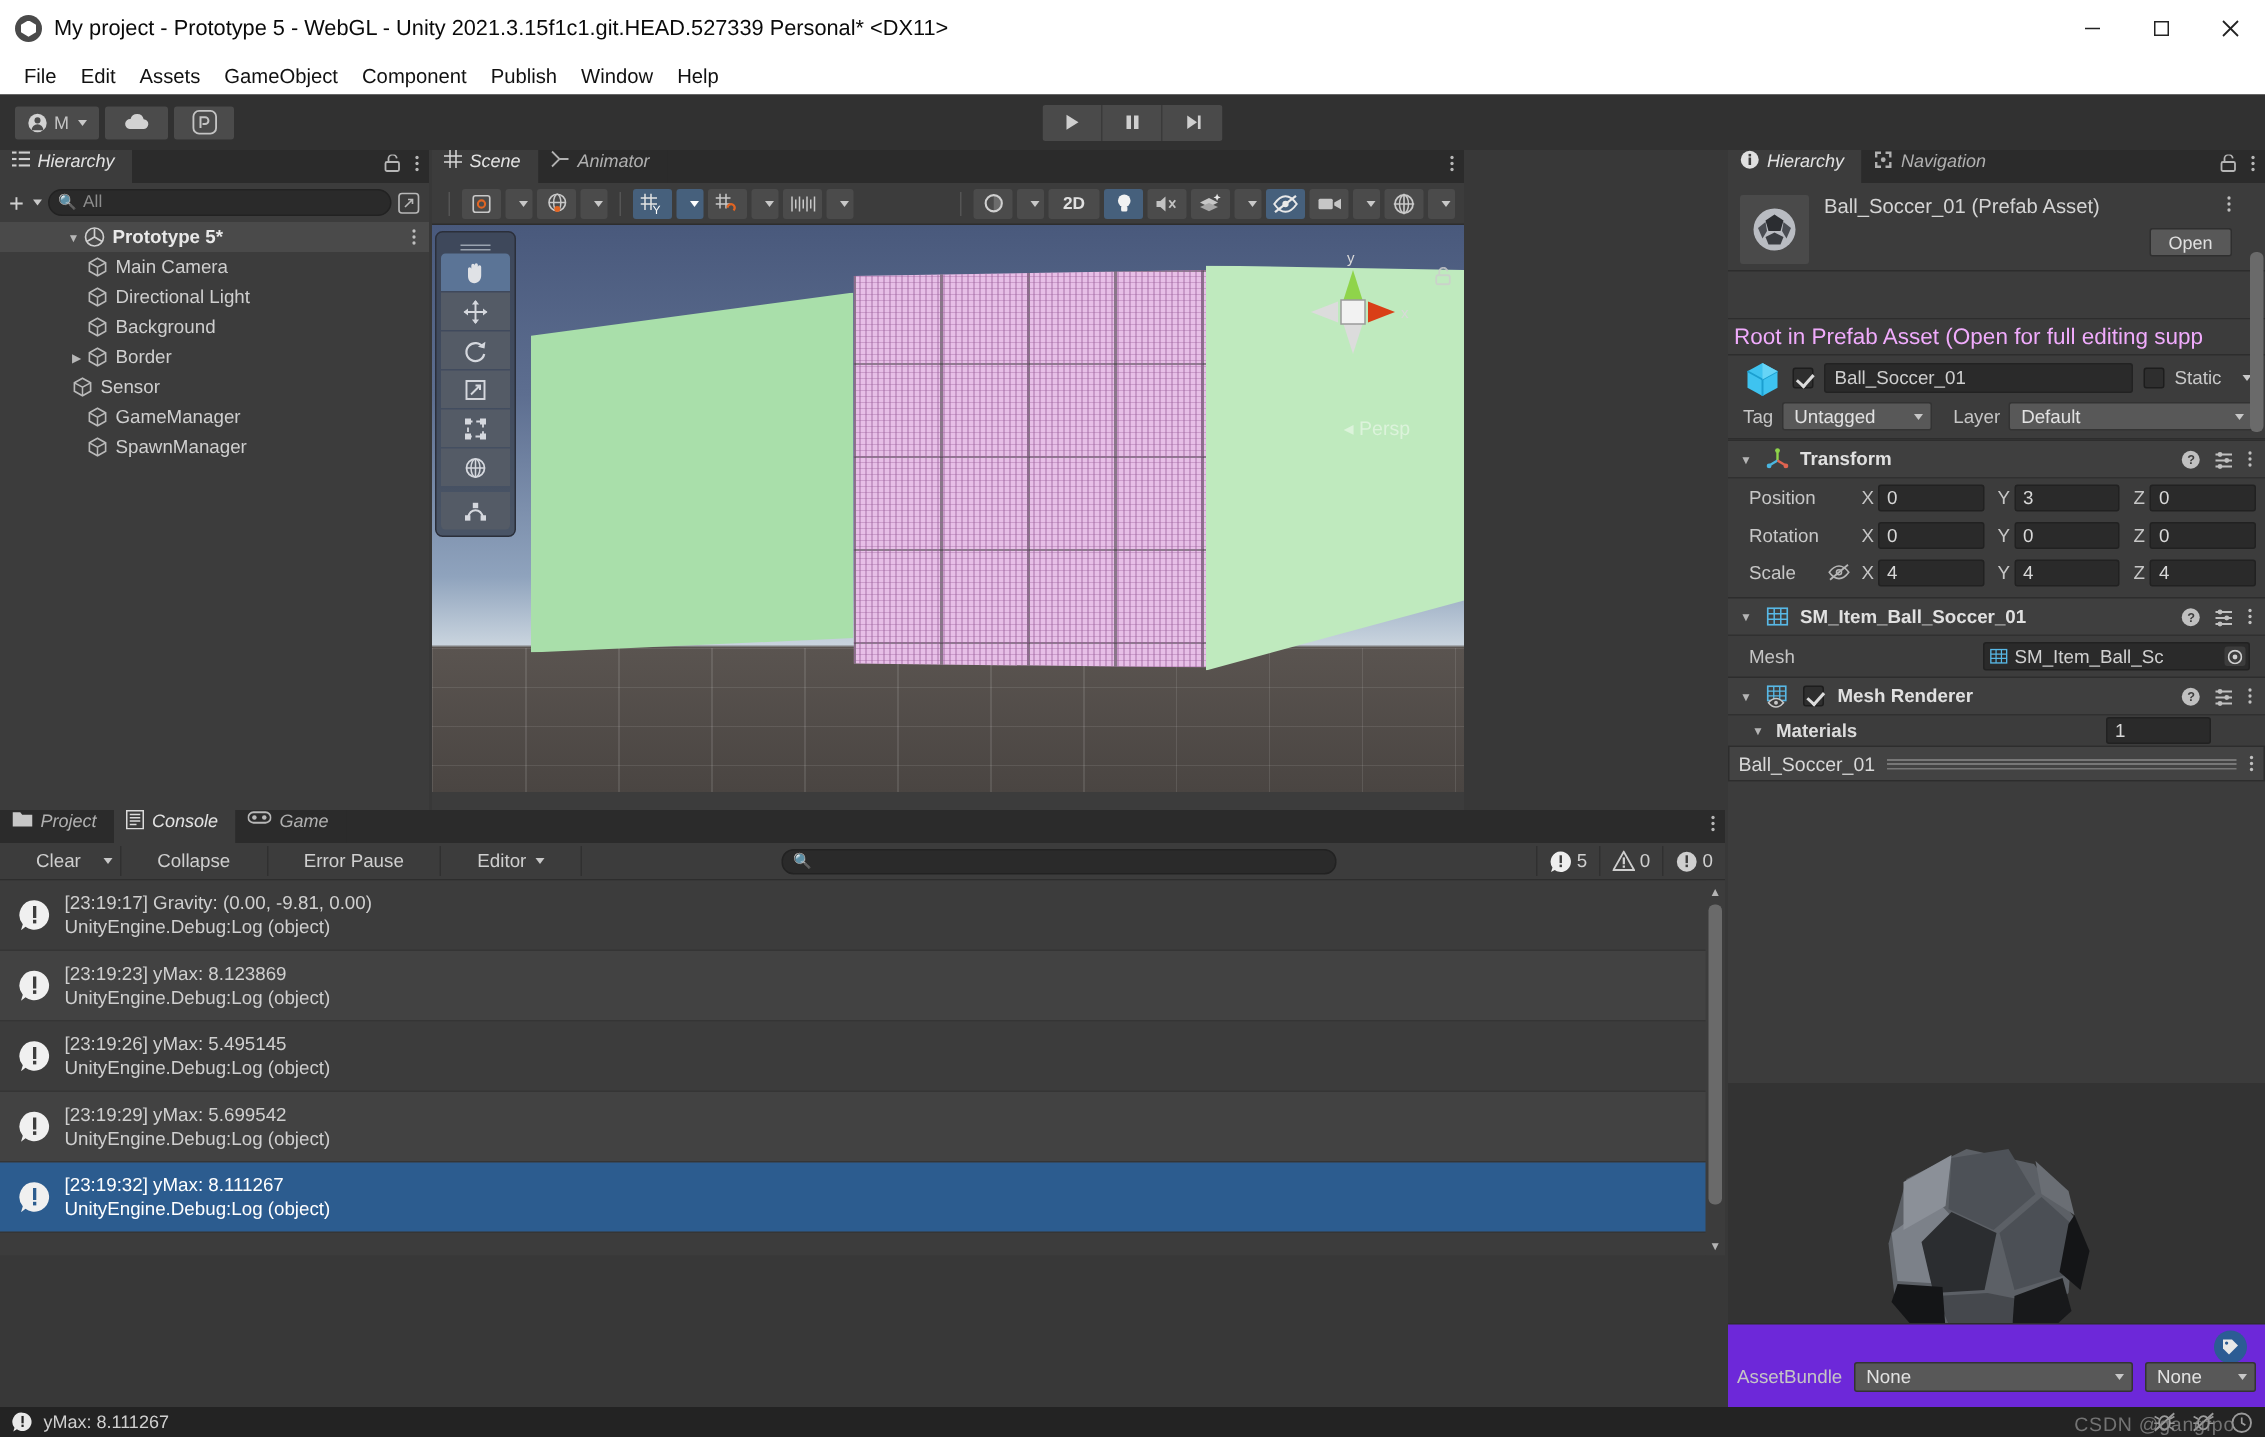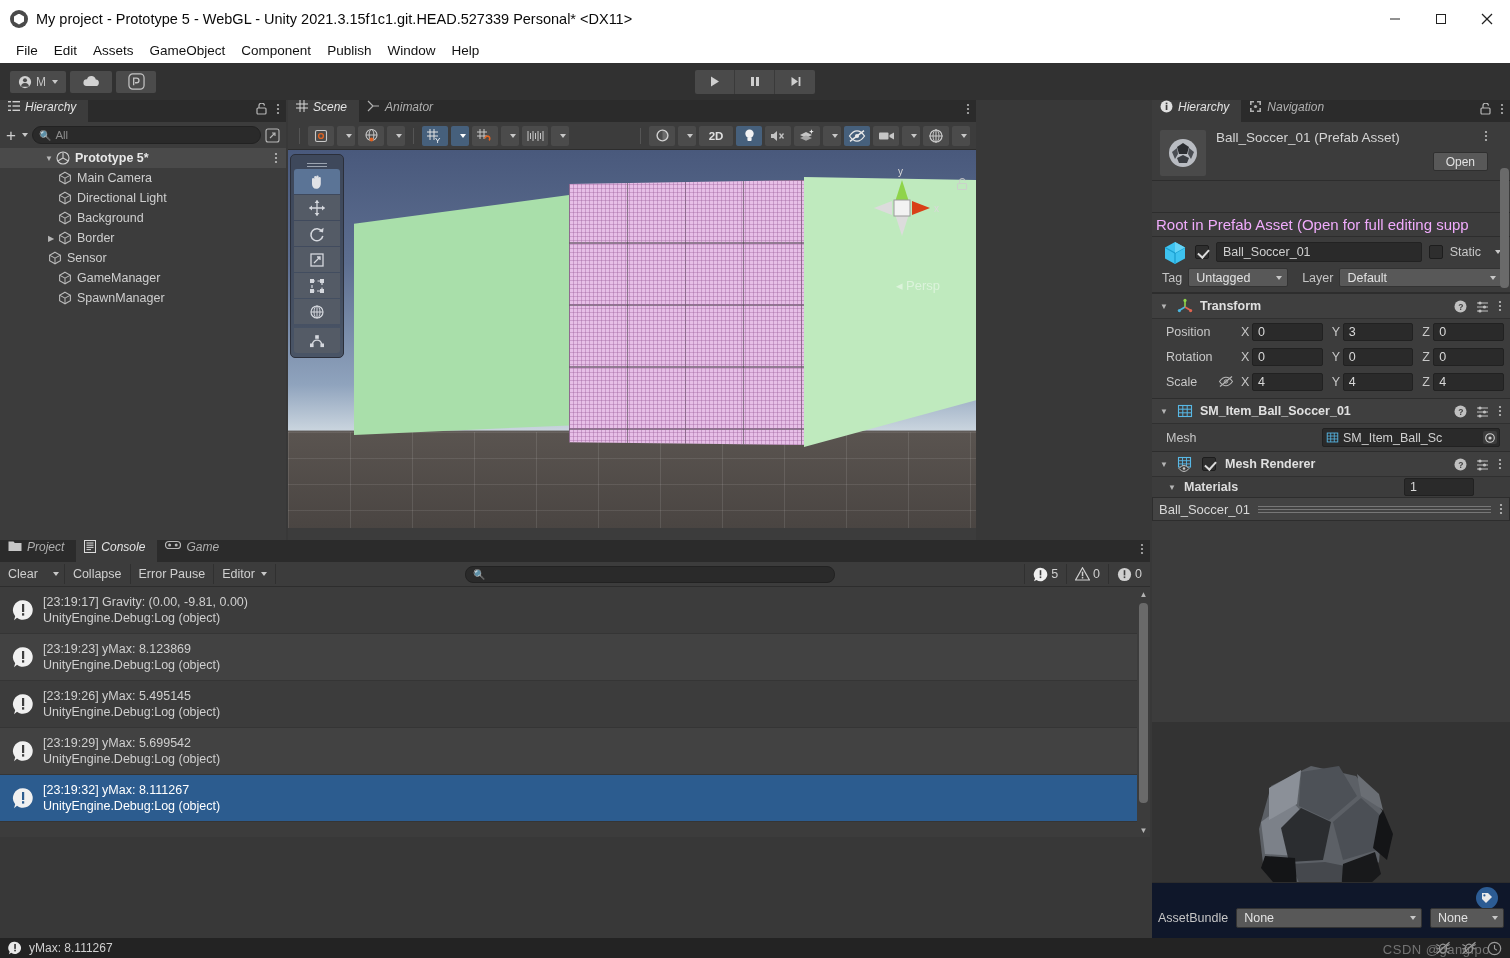--- a/index.html
+++ b/index.html
@@ -182,30 +182,30 @@
   .vec-row{ height:25px; display:flex; align-items:center; padding-left:14px; gap:0;}
   .vec-lbl{ width:72px; color:#c7c7c7; font-size:12.5px;}
   .ax{ color:#c7c7c7; font-size:12.5px; width:14px; text-align:left; padding-left:3px;}
   .num{ flex:1; height:18px; background:#2a2a2a; border:1px solid #212121; border-radius:2px; color:#d8d8d8; font-size:12.5px; display:flex; align-items:center; padding:0 5px; margin-right:6px;}
   .mesh-row{ height:27px; display:flex; align-items:center; padding:0 10px 0 14px; gap:8px;}
   .obj-field{ flex:1; height:19px; background:#2a2a2a; border:1px solid #212121; border-radius:2px; display:flex; align-items:center; padding:0 2px 0 3px; gap:4px; color:#d0d0d0; font-size:12.5px; overflow:hidden; position:relative;}
   .obj-field .objdot{ position:absolute; right:2px; top:2px; width:14px; height:13px; background:#3c3c3c; border-radius:2px; display:flex; align-items:center; justify-content:center;}
   .mat-bar{ height:24px; background:#434343; border:1px solid #2d2d2d; display:flex; align-items:center; padding:0 6px; gap:8px; position:relative;}
   .mat-lines{ flex:1; height:8px; background:linear-gradient(to bottom,transparent 1px,#777 1px,#777 2px,transparent 2px,transparent 4px,#777 4px,#777 5px,transparent 5px,transparent 7px,#777 7px,#777 8px);}
   .preview{ position:absolute; left:0; right:0; top:600px; height:280px; background:#333333; overflow:hidden;}
-  .assetbundle-bar{ position:absolute; left:0; right:0; bottom:0; height:56px; background:#0f172a; border-top:1px solid #2d2d2d;}
+  .assetbundle-bar{ position:absolute; left:0; right:0; bottom:0; height:56px; background:#6d28d9; border-top:1px solid #2d2d2d;}
   .tag-badge{ position:absolute; right:12px; top:4px; width:22px; height:22px; border-radius:50%; background:#2c5c94; display:flex; align-items:center; justify-content:center;}
   .ab-row{ position:absolute; left:6px; right:6px; bottom:10px; display:flex; align-items:center; gap:8px;}
   .insp-scroll{ position:absolute; right:0; top:22px; width:12px; bottom:0;}
   .insp-thumbbar{ position:absolute; right:1px; top:24px; width:9px; height:120px; background:#6a6a6a; border-radius:4px;}
 
   
   #console { left:0; top:540px; width:1150px; height:398px; background:#383838;}
   .con-toolbar{ height:25px; background:#3c3c3c; display:flex; align-items:center; gap:0; border-bottom:1px solid #2d2d2d;}
-  .cbtn{ height:20px; padding:0 8px; color:#cfcfcf; font-size:12.5px; display:flex; align-items:center; border-right:1px solid #303030;}
+  .cbtn{ height:20px; padding:0 24px; color:#cfcfcf; font-size:12.5px; display:flex; align-items:center; border-right:1px solid #303030;}
   .cbtn.split{ padding-right:4px; border-right:none;}
   .con-search{ flex:1; display:flex; align-items:center; justify-content:center;}
   .con-search-box{ width:370px; height:17px; background:#2a2a2a; border:1px solid #222; border-radius:8px; display:flex; align-items:center; padding:0 7px; color:#8a8a8a; font-size:10px;}
   .counters{ display:flex; align-items:center; height:25px;}
   .counter{ display:flex; align-items:center; gap:3px; padding:0 8px; height:20px; color:#cfcfcf; font-size:12.5px; border-left:1px solid #303030;}
   .log-list{ position:relative; height:250px; overflow:hidden; background:#3c3c3c;}
   .log-row{ height:47px; display:flex; align-items:center; gap:9px; padding-left:12px; color:#cfcfcf; font-size:12.5px; border-bottom:1px solid #353535;}
   .log-row.alt{ background:#424242;}
   .log-row.sel{ background:#2c5c8f; color:#fff;}
   .log-ico{ width:22px; height:22px; flex:none;}

